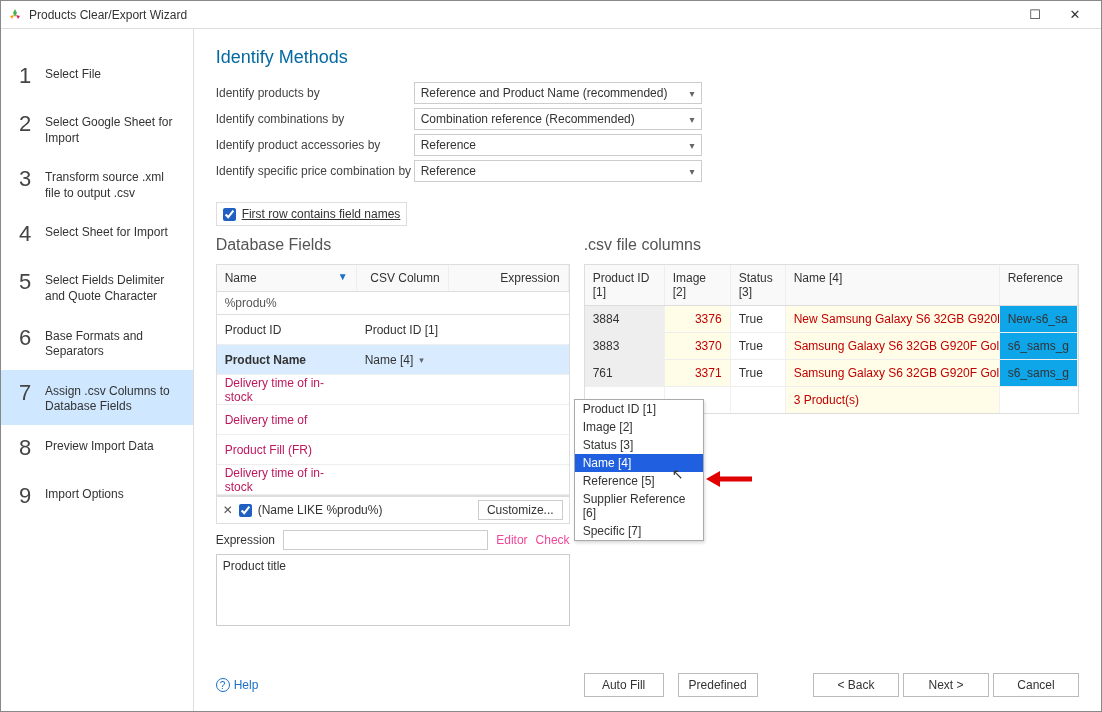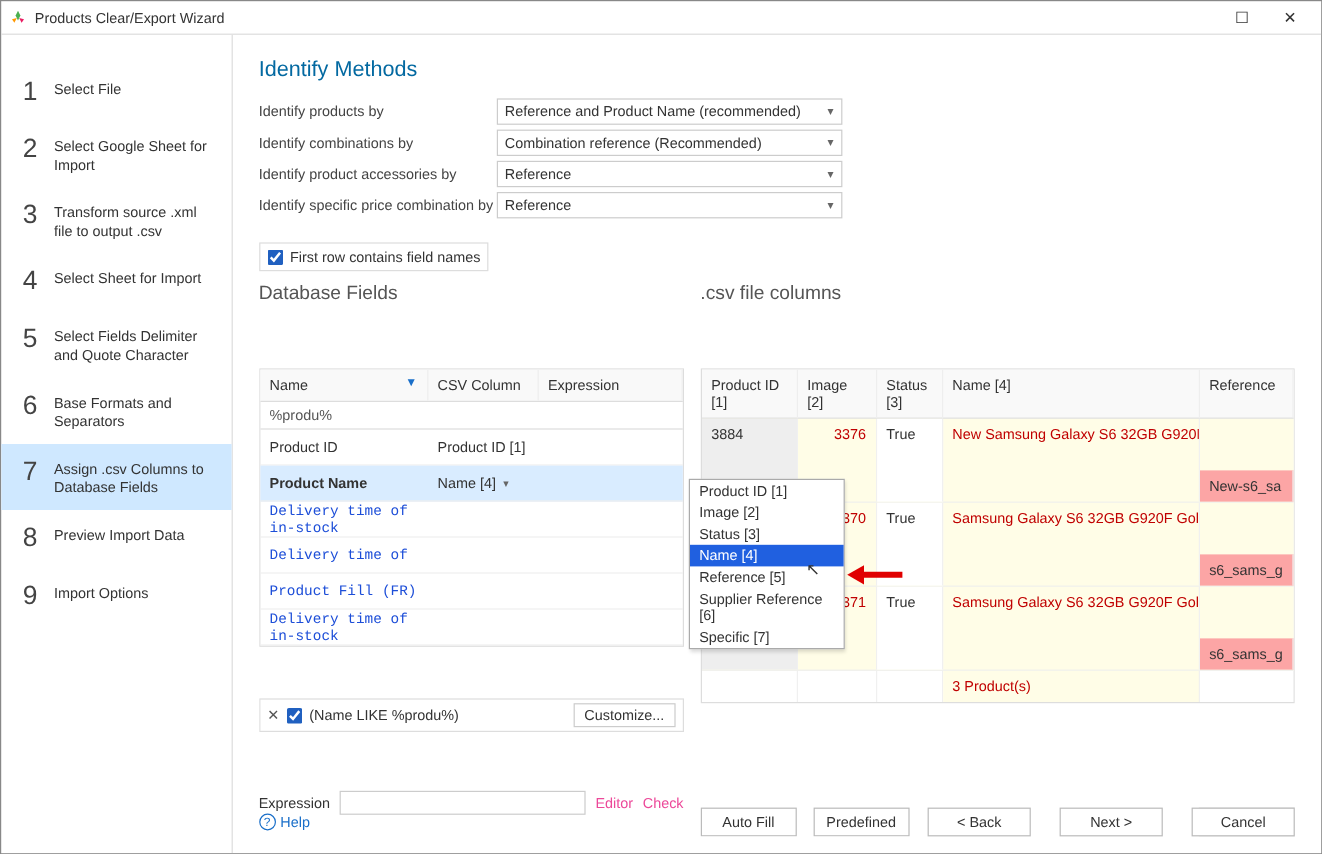--- a/index.html
+++ b/index.html
@@ -19,41 +19,41 @@
 .step .label { font-size: 12px; color: #333; line-height: 1.3; padding-top: 4px; }
 
 .main { flex: 1; padding: 18px 22px 14px 22px; position: relative; display: flex; flex-direction: column; }
 .h1 { font-size: 18px; color: #0369a1; margin-bottom: 14px; }
 
 .form-rows { margin-bottom: 10px; }
 .form-row { display: flex; align-items: center; margin-bottom: 4px; }
 .form-row .lbl { width: 198px; font-size: 12px; color: #444; }
 .form-row .select { width: 288px; height: 22px; border: 1px solid #ccc; display: flex; align-items: center; padding: 0 6px; font-size: 12px; position: relative; cursor: pointer; }
 .form-row .select .caret { margin-left: auto; font-size: 10px; color: #666; }
-.checkbox-row { display: flex; align-items: center; margin: 6px 0 10px 0; border:1px solid #ddd; padding:4px 6px; width:fit-content; }
+.checkbox-row { display: flex; align-items: center; margin: 6px 0 10px 0; border:1px solid #ddd; padding:4px 6px; width:fit-content;text-decoration:underline; }
 .checkbox-row input { margin-right: 6px; accent-color:#2060c0; }
 
 .two-col { display: flex; gap: 14px; flex: 1; overflow: hidden; }
-.pane { display:flex; flex-direction:column;gap:43px; }
+.pane { display:flex; flex-direction:column; }
 .pane-left { width: 354px; }
 .pane-right { flex: 1; }
 .h2 { font-size: 16px; color: #555; margin-bottom: 10px; }
 
 .grid { border: 1px solid #ddd; }
-.grid-head { display: flex; background: #f9f9f9; border-bottom: 1px solid #ddd; }
+.grid-head { display: flex; background: #f9f9f9; border-bottom: 1px solid #ddd; text-align: right; }
 .grid-head .cell { padding: 6px 8px; font-size: 12px; border-right: 1px solid #eee; }
 .grid-head .funnel { margin-left:auto; color:#1a6fc9; font-size:10px; }
 .grid .filter-row { padding: 4px 8px; border-bottom: 1px solid #ddd; font-size: 12px; color:#555; }
 
 .db-row { display: flex; border-bottom: 1px solid #eee; height:30px; align-items:center; }
 .db-row .c1 { width: 140px; padding: 0 8px; font-size: 12px; }
 .db-row .c2 { width: 130px; padding: 0 8px; font-size: 12px; display:flex; align-items:center; }
 .db-row.selrow { background:#d9ecff; }
 .db-row.selrow .c1 { font-weight:bold; }
-.redtext { color:#1d4ed8;font-family:Liberation Mono, monospace; }
+.redtext { color:#be185d; }
 .caret-sm { margin-left:6px; font-size:9px; color:#666; }
 
 .dropdown-popup { position:absolute; left:380px; top:370px; width:130px; background:#fff; border:1px solid #aaa; z-index:10; box-shadow:1px 2px 3px rgba(0,0,0,0.15);}
 .dropdown-popup .opt { padding:2px 8px; font-size:12px; cursor:pointer; }
 .dropdown-popup .opt.sel { background:#2060e0; color:#fff; }
 
 .arrow { position:absolute; left:510px; top:438px; z-index:11; }
 .cursor-arrow { position:absolute; left:478px; top:437px; z-index:12; font-size:14px; }
 
 .filter-bar { border:1px solid #ddd; display:flex; align-items:center; padding:3px 6px; gap:6px; font-size:12px; margin-top:0; }
@@ -66,31 +66,31 @@
 .exp-row .link { font-size:12px; color:#ec4899; cursor:pointer; }
 .exp-box { border:1px solid #ccc; height:72px; margin-top:4px; padding:4px 6px; font-size:12px; }
 
 
 .csv-grid { border:1px solid #ddd; font-size:12px; }
 .csv-head { display:flex; background:#f9f9f9; border-bottom:1px solid #ddd; }
 .csv-head .cell { padding:6px 8px; border-right:1px solid #eee; }
 .csv-head .c-pid{width:80px;} .csv-head .c-img{width:66px;} .csv-head .c-st{width:55px;} .csv-head .c-nm{width:214px;} .csv-head .c-ref{flex:1;}
 .csv-row { display:flex; border-bottom:1px solid #eee; background:#fffde7; }
 .csv-row .cell { padding:6px 8px; border-right:1px solid #f0f0f0; overflow:hidden; white-space:nowrap; }
-.csv-row .c-pid{width:80px; background:#eee;} .csv-row .c-img{width:66px;text-align:right;} .csv-row .c-st{width:55px; background:#fff;} .csv-row .c-nm{width:214px;} .csv-row .c-ref{flex:1; background:#fca5a5;margin-top:43px;}
+.csv-row .c-pid{width:80px; background:#eee;} .csv-row .c-img{width:66px;text-align:right;} .csv-row .c-st{width:55px; background:#fff;} .csv-row .c-nm{width:214px;} .csv-row .c-ref{flex:1; background:#0ea5e9;}
 .summary-row { display:flex; }
 .summary-row .cell{ padding:6px 8px; border-right:1px solid #f0f0f0; }
 .summary-row .c-pid{width:80px;} .summary-row .c-img{width:66px;} .summary-row .c-st{width:55px;} .summary-row .c-nm{width:214px; color:#c00000; background:#fffde7;}
 .bottom-left-btns { display:flex; gap:14px; margin-top:auto; }
 .btn { border:1px solid #bbb; padding:4px 0; width:80px; text-align:center; cursor:pointer; font-size:12px; background:#fff; }
 
 .footer { position:absolute; bottom:14px; left:22px; right:22px; display:flex; align-items:center; }
 .help { color:#1a6fc9; font-size:12px; display:flex; align-items:center; gap:4px; cursor:pointer; }
 .help-icon { width:14px; height:14px; border:1px solid #1a6fc9; border-radius:50%; display:flex; align-items:center; justify-content:center; font-size:10px; color:#1a6fc9; }
-.footer .btn { width:86px; margin-left:24px; }
+.footer .btn { width:86px; margin-left:4px; }
 .footer .spacer { flex:1; }
 
 .c-red { color:#c00000; }
 </style>
 </head>
 <body>
 
 <div class="window">
 
   <div class="titlebar">
@@ -234,20 +234,21 @@
             <span>(Name LIKE %produ%)</span>
             <span class="custbtn">Customize...</span>
           </div>
 
           <div class="exp-row">
             <span class="lbl">Expression</span>
             <div class="inp"></div>
             <span class="link">Editor</span>
             <span class="link">Check</span>
           </div>
+          <div class="exp-box">Product title</div>
         </div>
 
         <div class="pane pane-right">
           <div class="h2">.csv file columns</div>
           <div class="csv-grid">
             <div class="csv-head">
               <div class="cell c-pid">Product ID [1]</div>
               <div class="cell c-img">Image [2]</div>
               <div class="cell c-st">Status [3]</div>
               <div class="cell c-nm">Name [4]</div>

